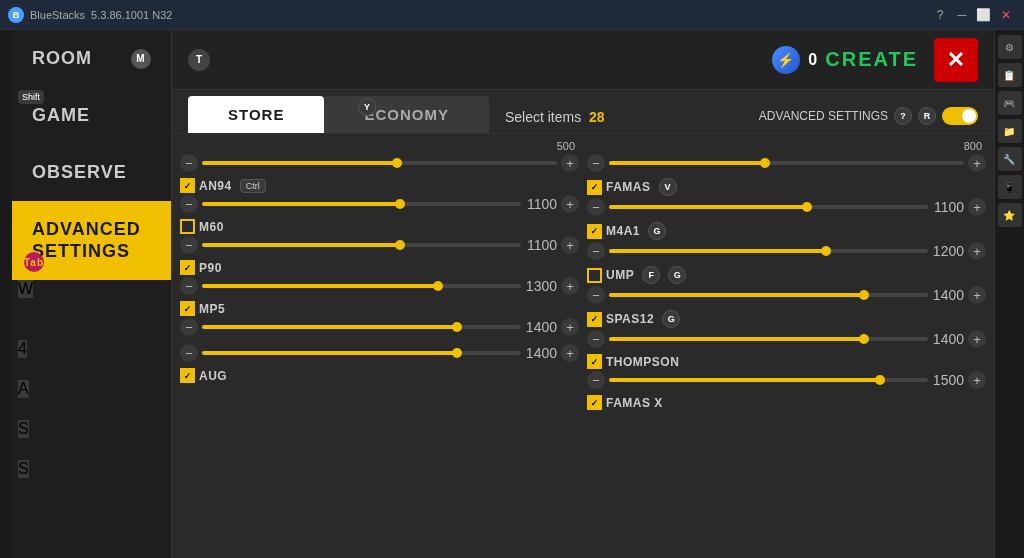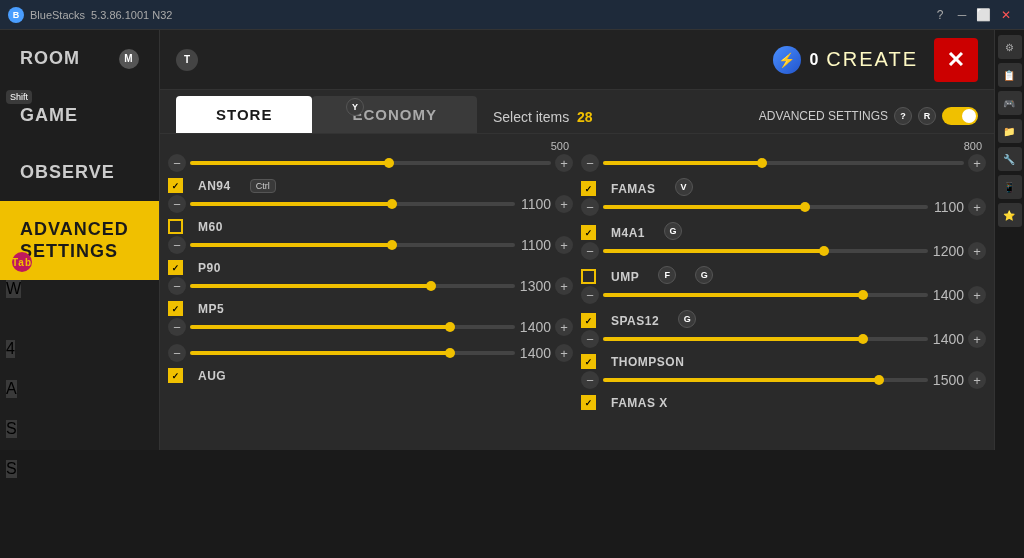--- a/index.html
+++ b/index.html
@@ -56,21 +56,22 @@
       color: #aaa;
       font-size: 12px;
       cursor: pointer;
       border-radius: 2px;
     }
     .title-btn.close-btn { color: #ff5555; }
 
     
     .main-layout {
       display: flex;
-      height: 420px;
+      height: 528px;
+      margin-left: 12px;
     }
 
     
     .sidebar {
       width: 160px;
       background: #1e1e1e;
       display: flex;
       flex-direction: column;
       border-right: 1px solid #333;
       position: relative;
@@ -190,23 +191,23 @@
       justify-content: center;
       font-size: 14px;
       color: white;
     }
     .coin-count {
       color: white;
       font-size: 16px;
       font-weight: bold;
     }
     .create-btn {
-      color: #fef9c3;
+      color: #22c55e;
       font-size: 20px;
-      font-weight: normal;
+      font-weight: bold;
       letter-spacing: 2px;
     }
     .close-x-btn {
       width: 44px;
       height: 44px;
       background: #cc0000;
       display: flex;
       align-items: center;
       justify-content: center;
       color: white;
@@ -264,22 +265,22 @@
       gap: 2px;
       overflow: hidden;
     }
 
     .weapon-block {
       margin-bottom: 4px;
     }
 
     .weapon-label-row {
       display: flex;
-      align-items: flex-end;
-      gap: 15px;
+      align-items: center;
+      gap: 4px;
       position: relative;
     }
 
     .chk {
       width: 15px;
       height: 15px;
       border: 2px solid #f0c000;
       flex-shrink: 0;
       display: flex;
       align-items: center;

